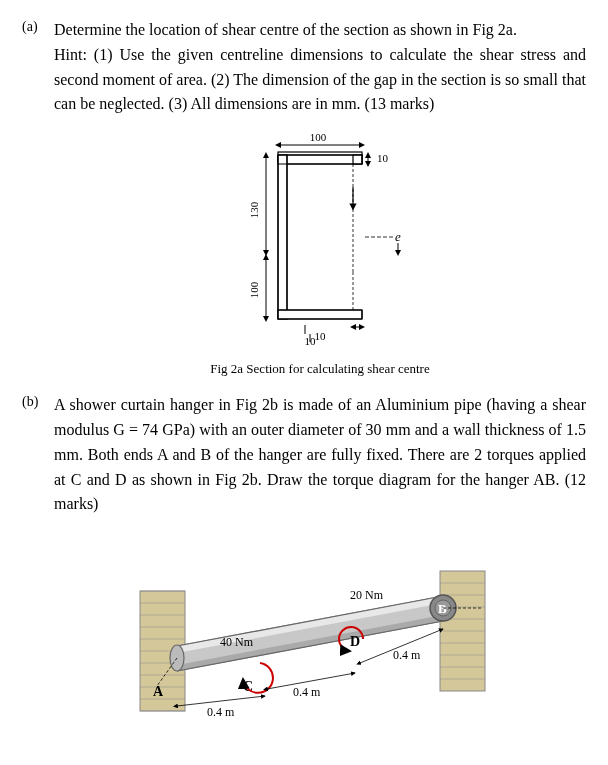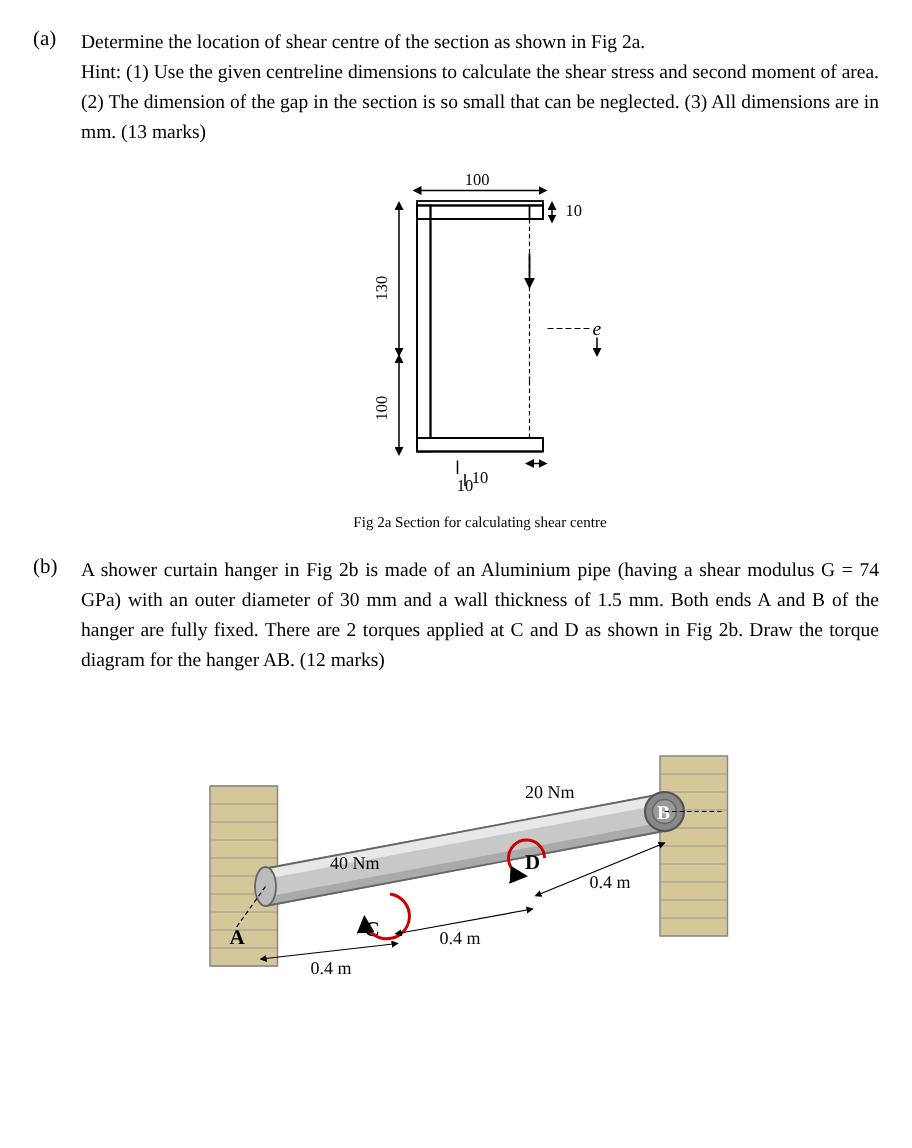--- a/index.html
+++ b/index.html
@@ -23,34 +23,34 @@
       font-size: 14px;
       min-width: 22px;
       padding-top: 1px;
     }
 
     .section-content {
       flex: 1;
     }
 
     .section-text {
-      font-size: 13px;
+      font-size: 16px;
       line-height: 1.55;
       text-align: justify;
     }
 
     .figure-container {
       display: flex;
       flex-direction: column;
       align-items: center;
       margin: 10px 0 6px 0;
     }
 
     .fig-caption {
-      font-size: 10px;
+      font-size: 13px;
       text-align: right;
       margin-top: 4px;
     }
 
     
     .cross-section-svg {
       display: block;
     }
 
     .fig2b-container {

